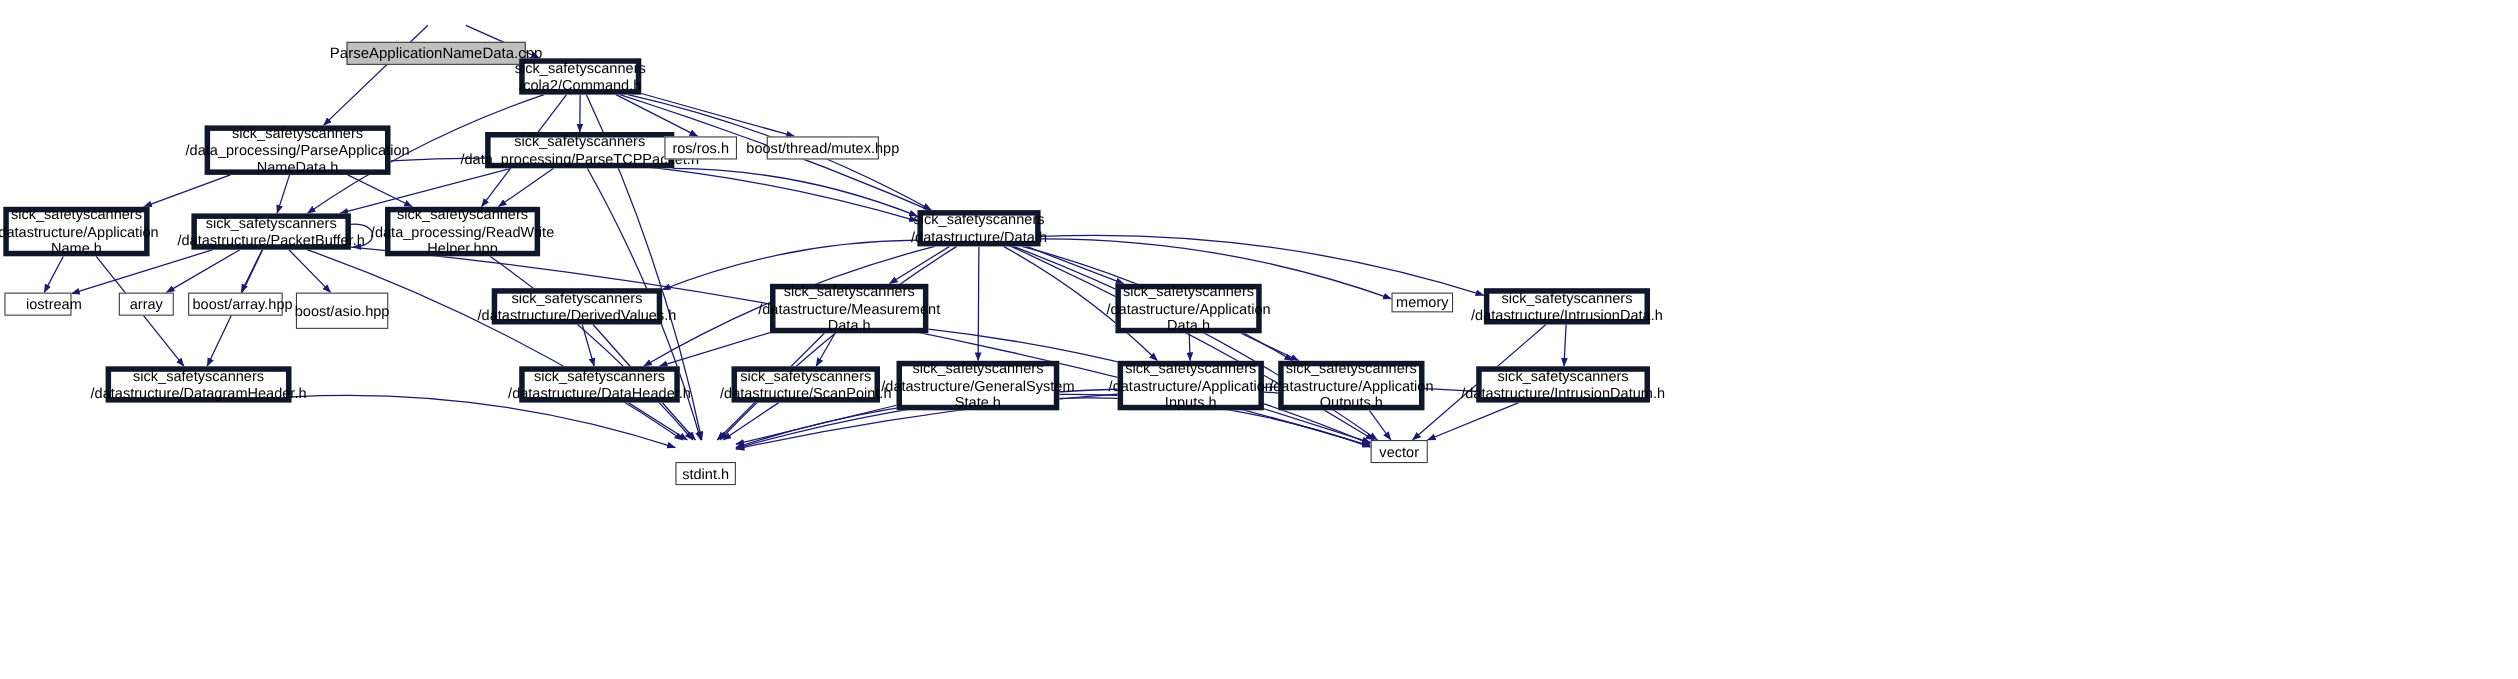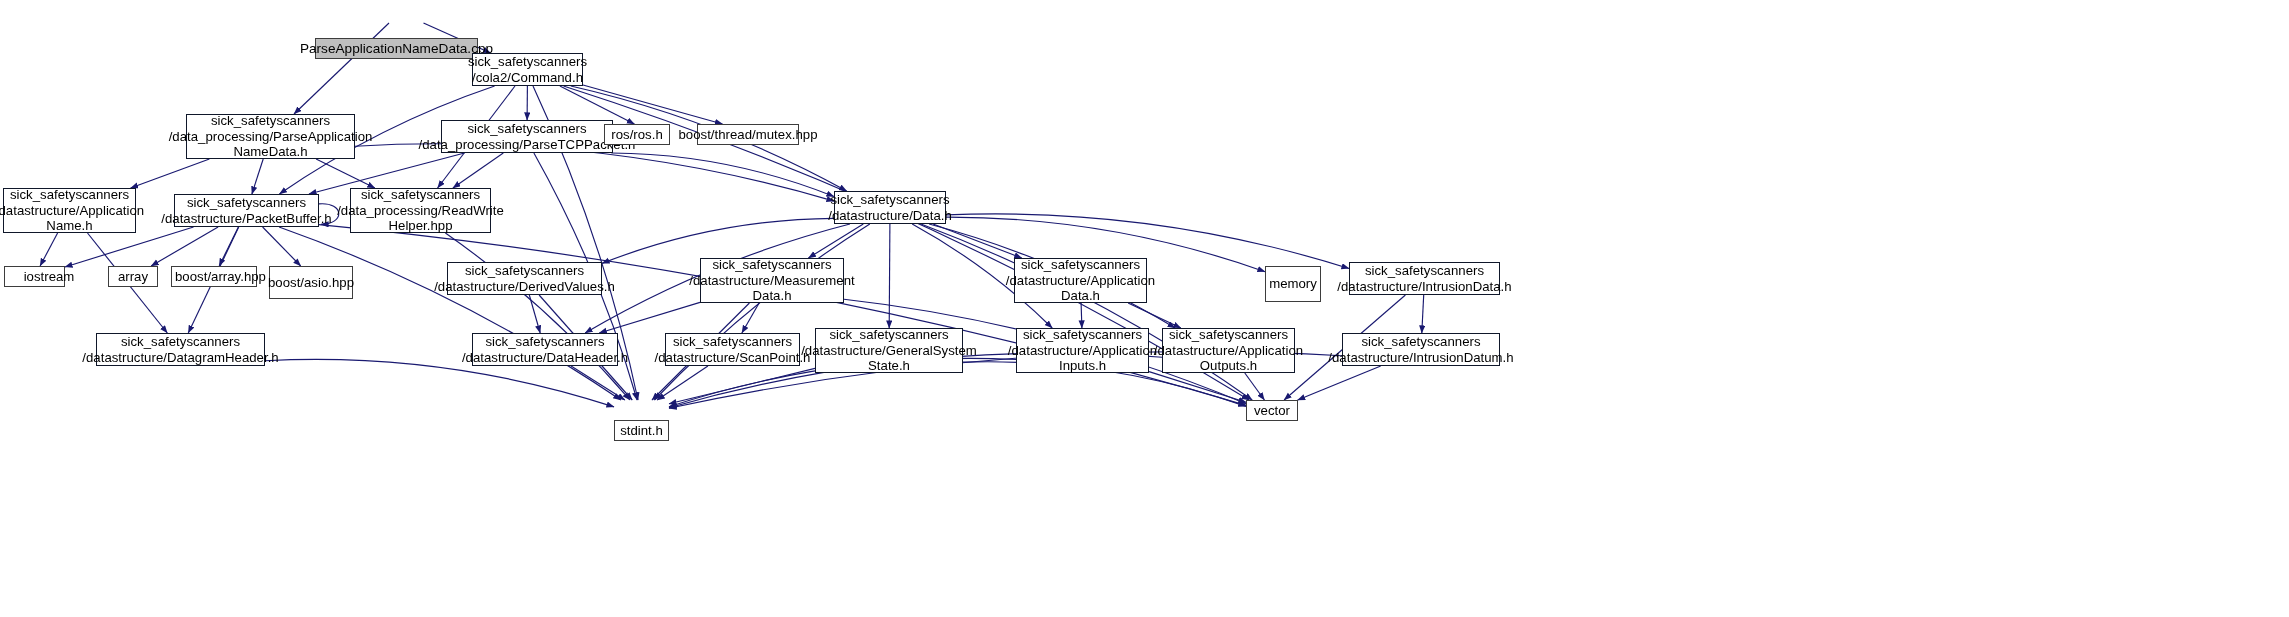--- a/index.html
+++ b/index.html
@@ -23,21 +23,21 @@
     height: 617px;
     pointer-events: none;
   }
   .node {
     position: absolute;
     box-sizing: border-box;
     display: flex;
     align-items: center;
     justify-content: center;
     text-align: center;
-    border: 1px solid #0f172a;
+    border: 5px solid #0f172a;
     background: #ffffff;
     color: #000000;
     font-size: 13.2px;
     line-height: 15.4px;
     letter-spacing: 0.02px;
     white-space: pre-line;
     padding: 0 3px;
     z-index: 5;
   }
   .node.root {
@@ -149,21 +149,21 @@
       <div class="node leaf" style="left: 171px; top: 266px; width: 86px; height: 21px; padding-left: 16px;">boost/array.hpp</div>
       <div class="node leaf" style="left: 269px; top: 266px; width: 84px; height: 33px;">boost/asio.hpp</div>
       <div class="node" style="left: 447px; top: 262px; width: 155px; height: 33px;">sick_safetyscanners
 /datastructure/DerivedValues.h</div>
       <div class="node" style="left: 700px; top: 258px; width: 144px; height: 45px;">sick_safetyscanners
 /datastructure/Measurement
 Data.h</div>
       <div class="node" style="left: 1014px; top: 258px; width: 133px; height: 45px;">sick_safetyscanners
 /datastructure/Application
 Data.h</div>
-      <div class="node leaf" style="left: 1265px; top: 266px; width: 56px; height: 36px;">memory</div>
+      <div class="node leaf" style="left: 1265px; top: 266px; width: 56px; height: 18px;">memory</div>
       <div class="node" style="left: 1349px; top: 262px; width: 151px; height: 33px;">sick_safetyscanners
 /datastructure/IntrusionData.h</div>
       <div class="node" style="left: 96px; top: 333px; width: 169px; height: 33px;">sick_safetyscanners
 /datastructure/DatagramHeader.h</div>
       <div class="node" style="left: 472px; top: 333px; width: 146px; height: 33px;">sick_safetyscanners
 /datastructure/DataHeader.h</div>
       <div class="node" style="left: 665px; top: 333px; width: 135px; height: 33px;">sick_safetyscanners
 /datastructure/ScanPoint.h</div>
       <div class="node" style="left: 815px; top: 328px; width: 148px; height: 45px;">sick_safetyscanners
 /datastructure/GeneralSystem

